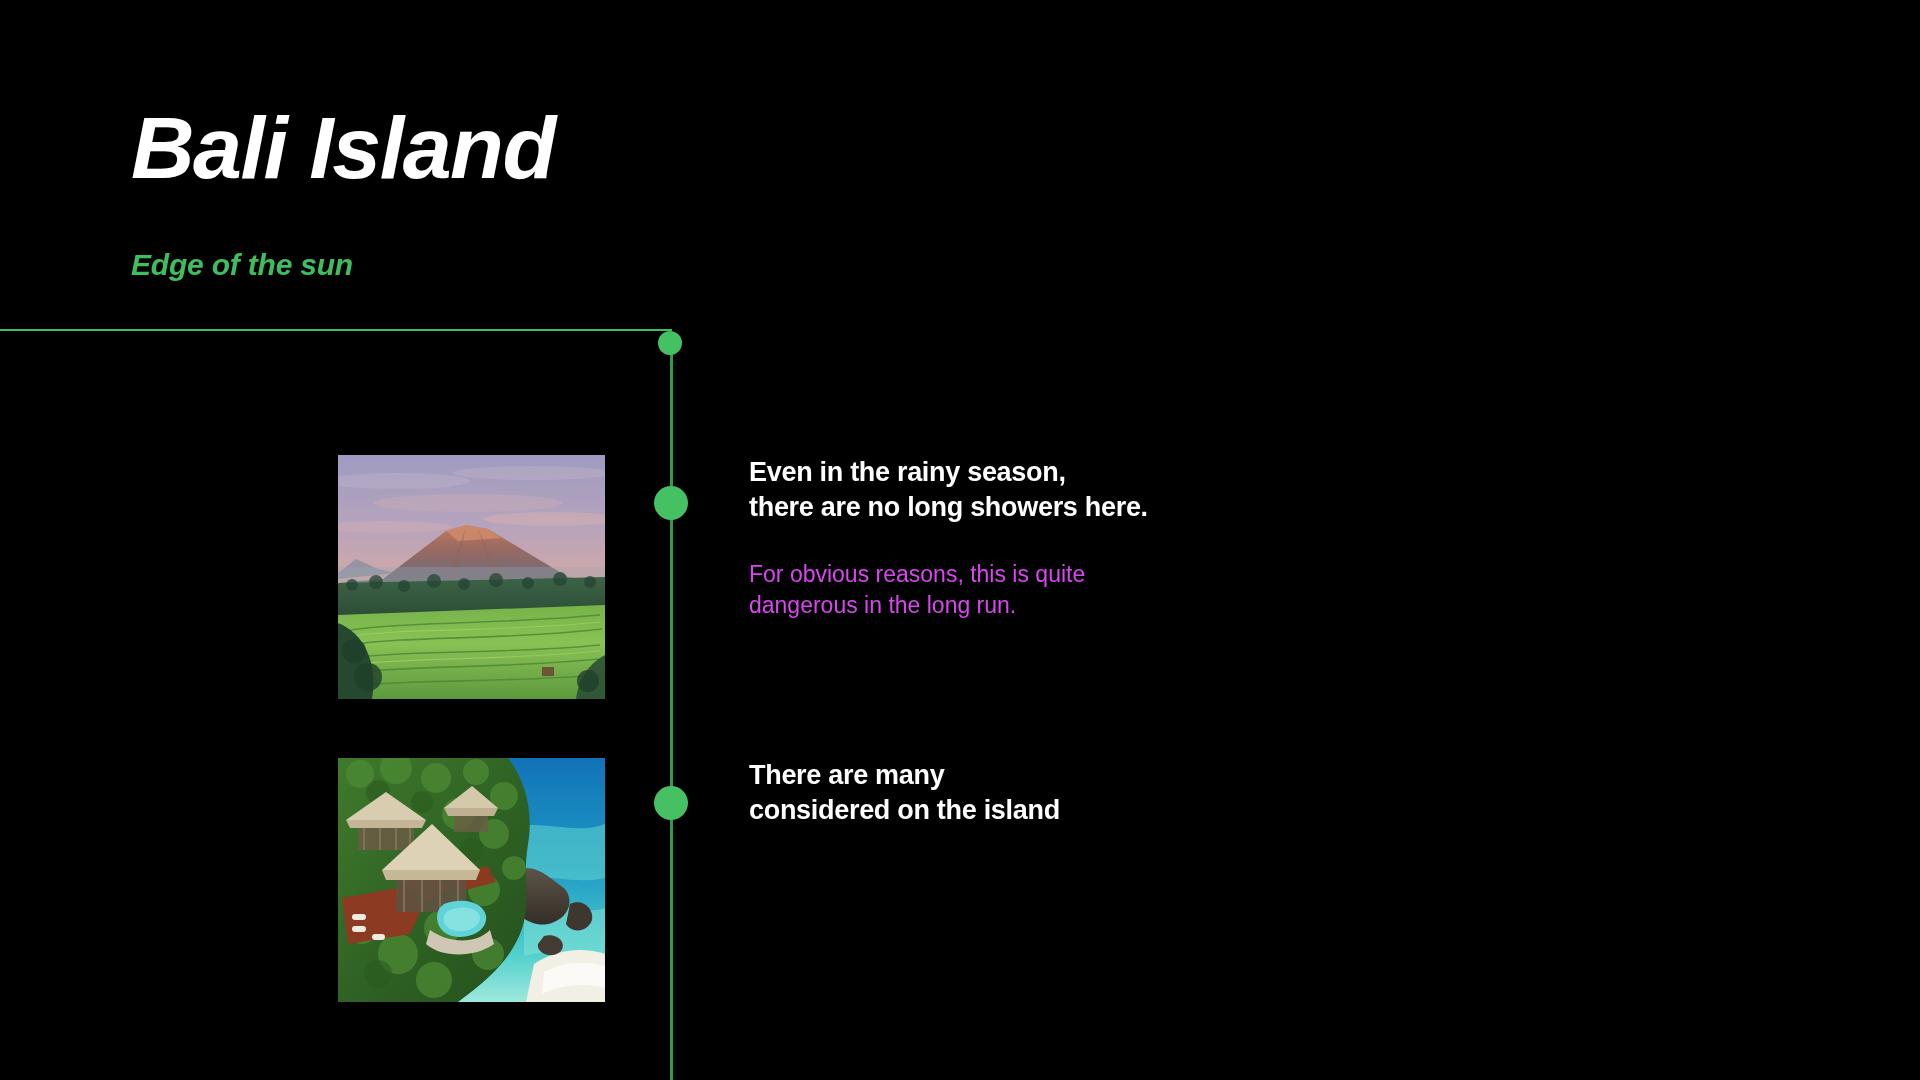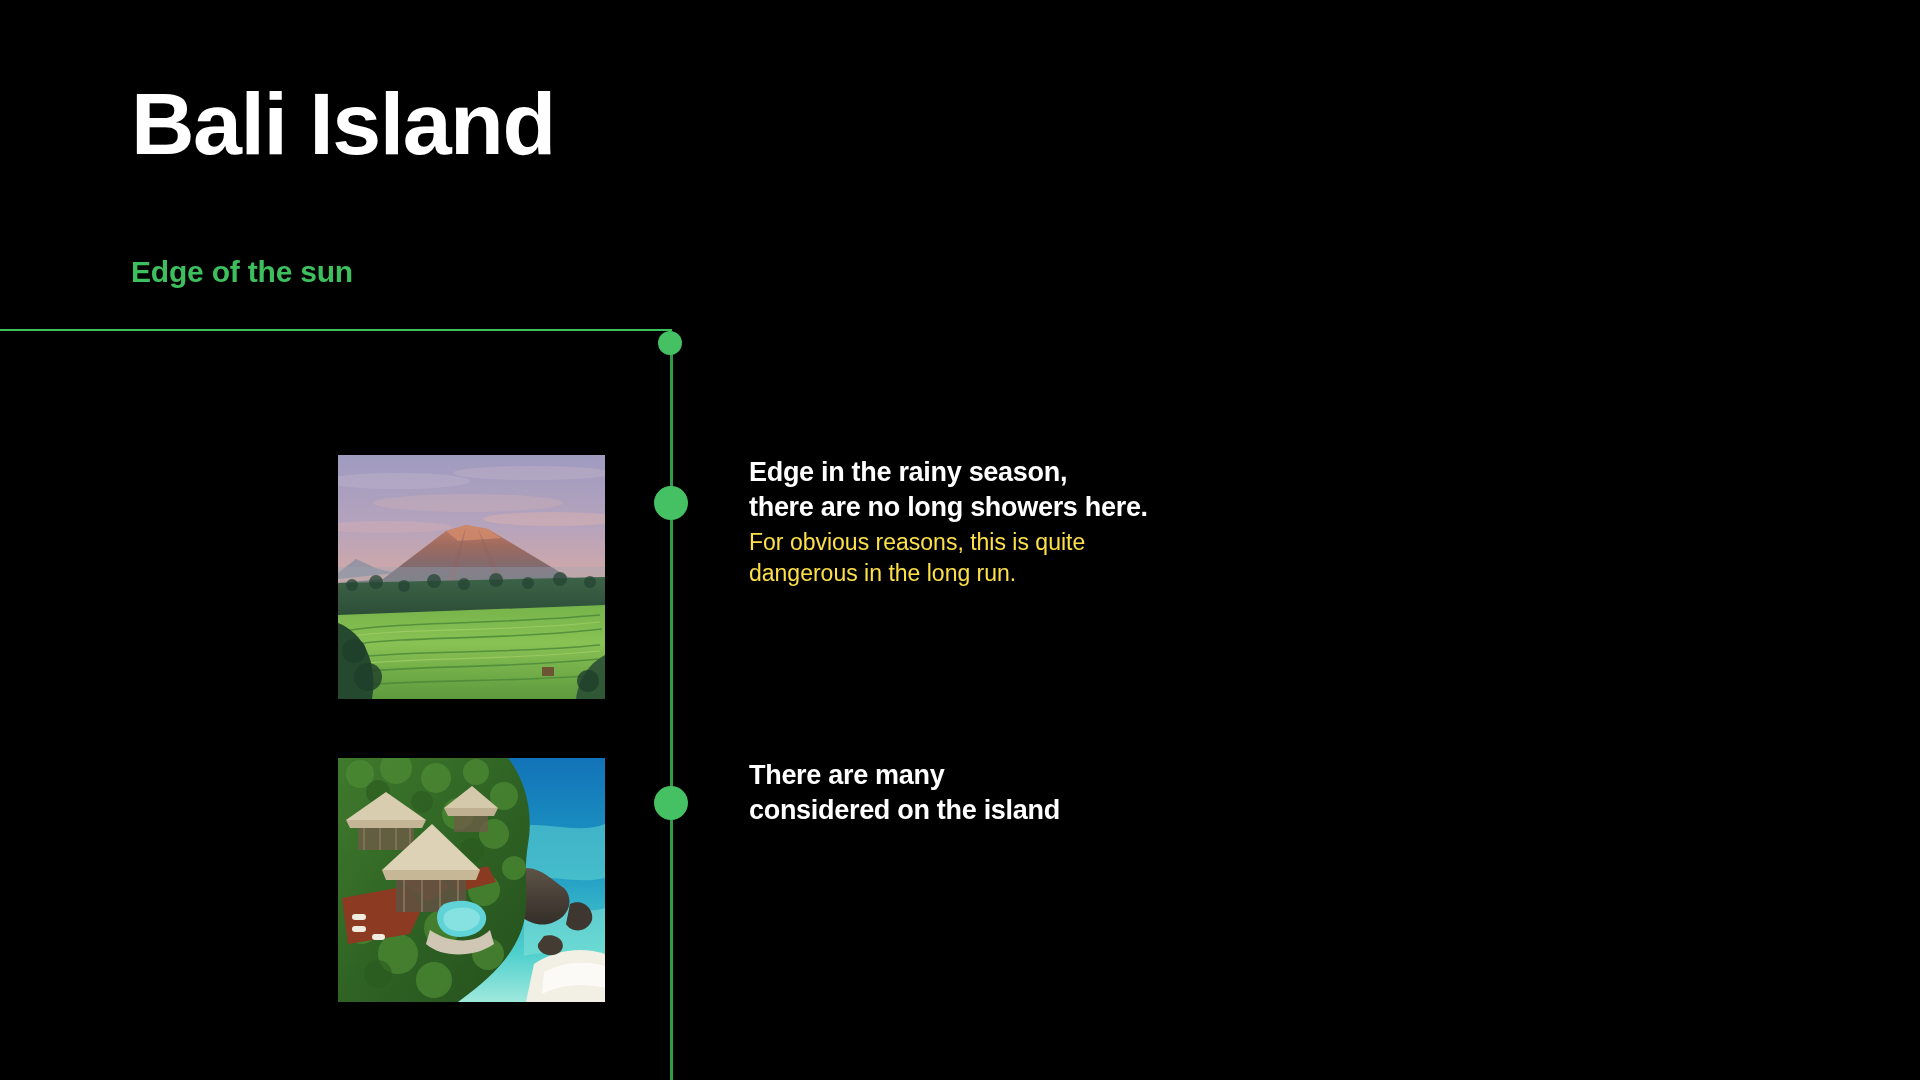--- a/index.html
+++ b/index.html
@@ -9,37 +9,37 @@
     background:#000000;
     overflow:hidden;
   }
 
   body {
     font-family:"Liberation Sans", sans-serif;
     position:relative;
   }
 
   
-  .slide-header { position:absolute; left:131px; top:80px; }
+  .slide-header { position:absolute; left:131px; top:104px;font-style:italic; }
 
   .slide-title {
     font-size:88px;
     font-weight:bold;
     color:#ffffff;
     letter-spacing:-1.5px;
     line-height:1.0;
     white-space:nowrap;
   }
 
   .slide-subtitle {
     font-size:30px;
     font-weight:bold;
     color:#3dbf5e;
     letter-spacing:-0.2px;
-    margin-top:87px;
+    margin-top:56px;
     white-space:nowrap;
   }
 
   
   .timeline-h-rule {
     position:absolute;
     left:0; top:329px;
     width:672px; height:2px;
     background:#3dbf5e;
   }
@@ -81,23 +81,23 @@
     font-weight:bold;
     color:#ffffff;
     line-height:1.30;
     letter-spacing:-0.3px;
     white-space:pre-line;
   }
 
   .row-body {
     font-size:23px;
     font-weight:normal;
-    color:#fde047;
+    color:#d946ef;
     line-height:1.36;
-    margin-top:2px;
+    margin-top:34px;
     white-space:pre-line;
   }
 </style>
 </head>
 <body>
 
 <div class="slide-header">
   <div class="slide-title">Bali Island</div>
   <div class="slide-subtitle">Edge of the sun</div>
 </div>
@@ -188,21 +188,21 @@
         <circle cx="16" cy="196" r="12"></circle>
         <circle cx="30" cy="222" r="14"></circle>
         <circle cx="250" cy="226" r="11"></circle>
       </g>
 
       <rect x="204" y="212" width="12" height="9" fill="#6b4a33" opacity="0.9"></rect>
     </svg>
   </div>
 
   <div class="row-text">
-    <div class="row-heading">Edge in the rainy season,
+    <div class="row-heading">Even in the rainy season,
 there are no long showers here.</div>
     <div class="row-body">For obvious reasons, this is quite
 dangerous in the long run.</div>
   </div>
 </div>
 
 <div class="content-row row-2">
 
   <div class="thumb">
     <svg viewBox="0 0 267 244" preserveAspectRatio="none">

